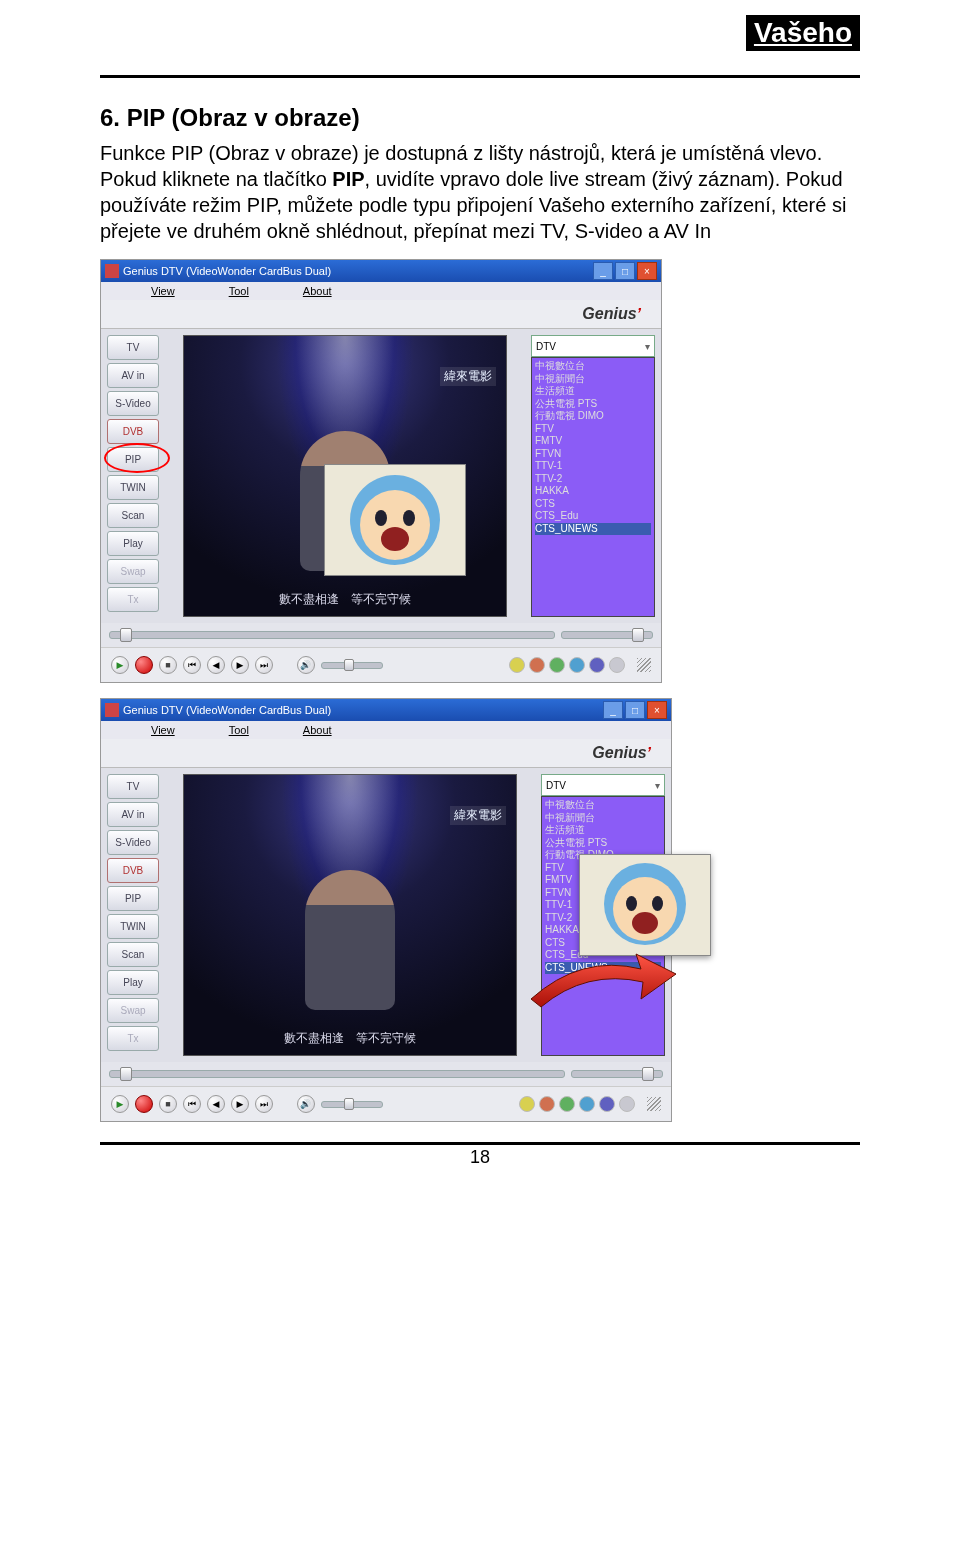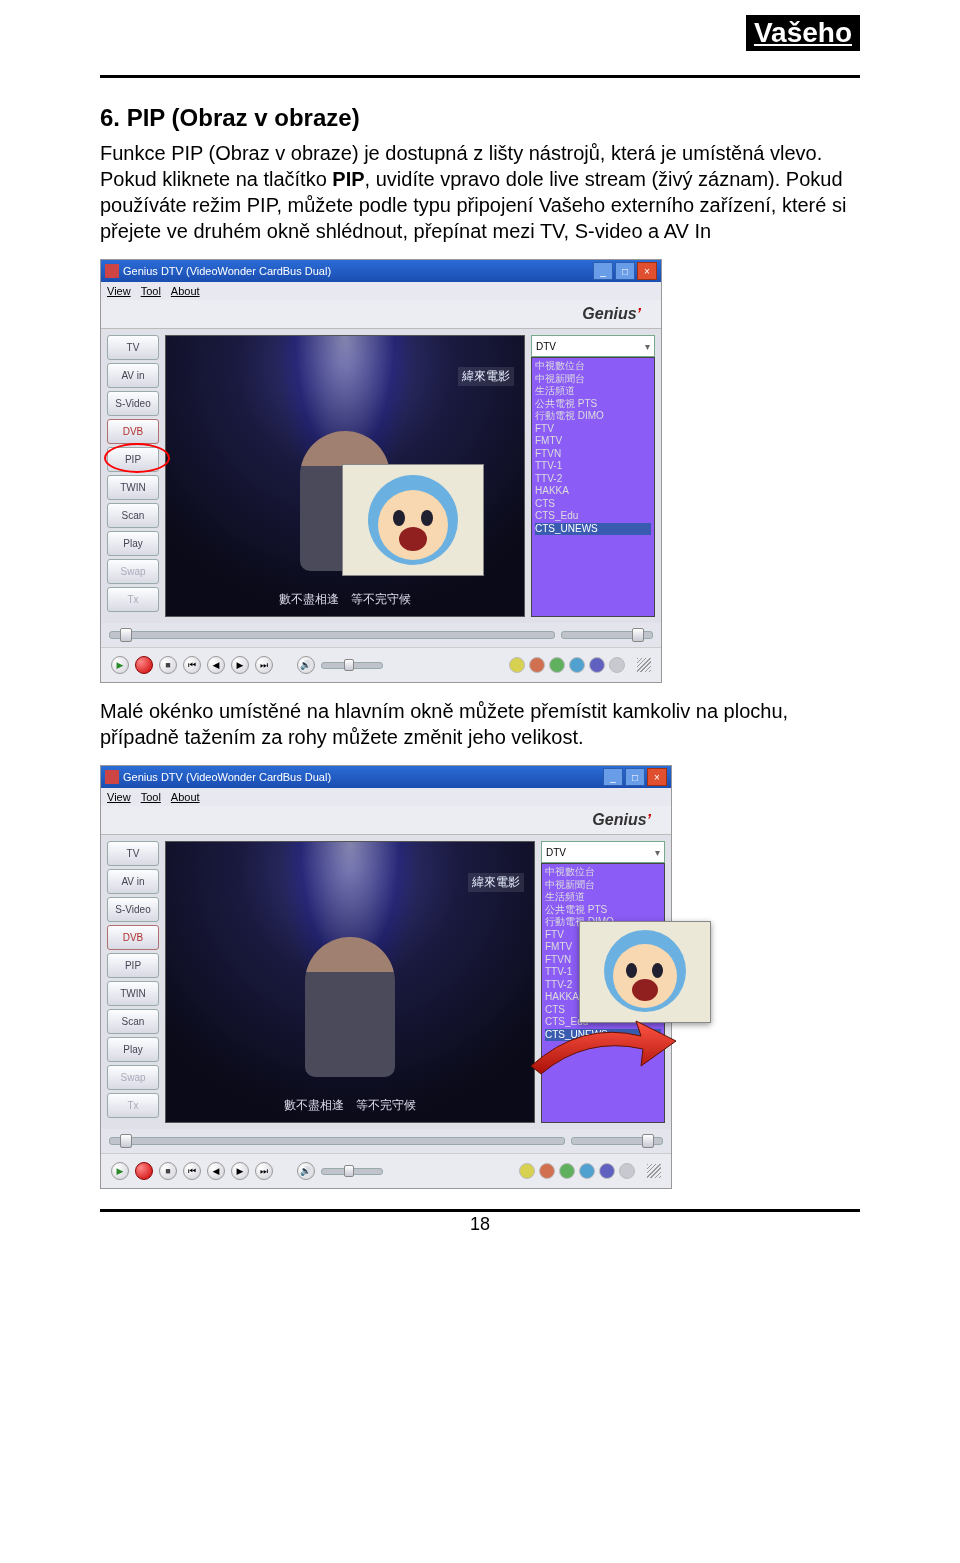--- a/index.html
+++ b/index.html
@@ -69,42 +69,42 @@
 .titlebar .wbtn.close { background: #e05030; border-color: #a03010; }
 .menubar {
   background: #e8e8f0;
   height: 18px;
   display: flex;
   align-items: center;
   font-size: 11px;
   padding-left: 6px;
   gap: 10px;
 }
-.menubar span { text-decoration: underline; color: #000; }
+.menubar span { text-decoration: underline; color: #000; margin-left: 44px; }
 .brand-row {
   background: #ecedf2;
   height: 28px;
   display: flex;
   justify-content: flex-end;
   align-items: center;
   padding-right: 20px;
   border-bottom: 1px solid #bbb;
 }
 .brand {
   font-style: italic;
   font-weight: bold;
   font-size: 16px;
   color: #333;
 }
 .brand .gred { color: #c00; }
 .player-body {
   display: flex;
   background: #dfe0e8;
   padding: 6px;
-  gap: 6px;
+  gap: 24px;
 }
 .side-buttons {
   display: flex;
   flex-direction: column;
   gap: 3px;
   width: 52px;
 }
 .sbtn {
   height: 23px;
   background: linear-gradient(to bottom, #fdfdff, #d8dae4);
@@ -423,21 +423,20 @@
         <div class="cdot" style="background:#50a0d0;"></div>
         <div class="cdot" style="background:#6060c0;"></div>
         <div class="cdot" style="background:#c8c8d0;"></div>
       </div>
       <div class="grip"></div>
     </div>
 
     <div class="pip-circle" style="left:3px; top:183px;"></div>
   </div>
 
-  <div class="body-text">Malé okénko umístěné na hlavním okně můžete přemístit kamkoliv na plochu, případně tažením za rohy můžete změnit jeho velikost.</div>
 
   <div class="player-window" style="width:570px;">
     <div class="titlebar">
       <div class="ticon"></div>
       <span>Genius DTV (VideoWonder CardBus Dual)</span>
       <div class="spacer"></div>
       <div class="wbtn">_</div>
       <div class="wbtn">□</div>
       <div class="wbtn close">×</div>
     </div>

